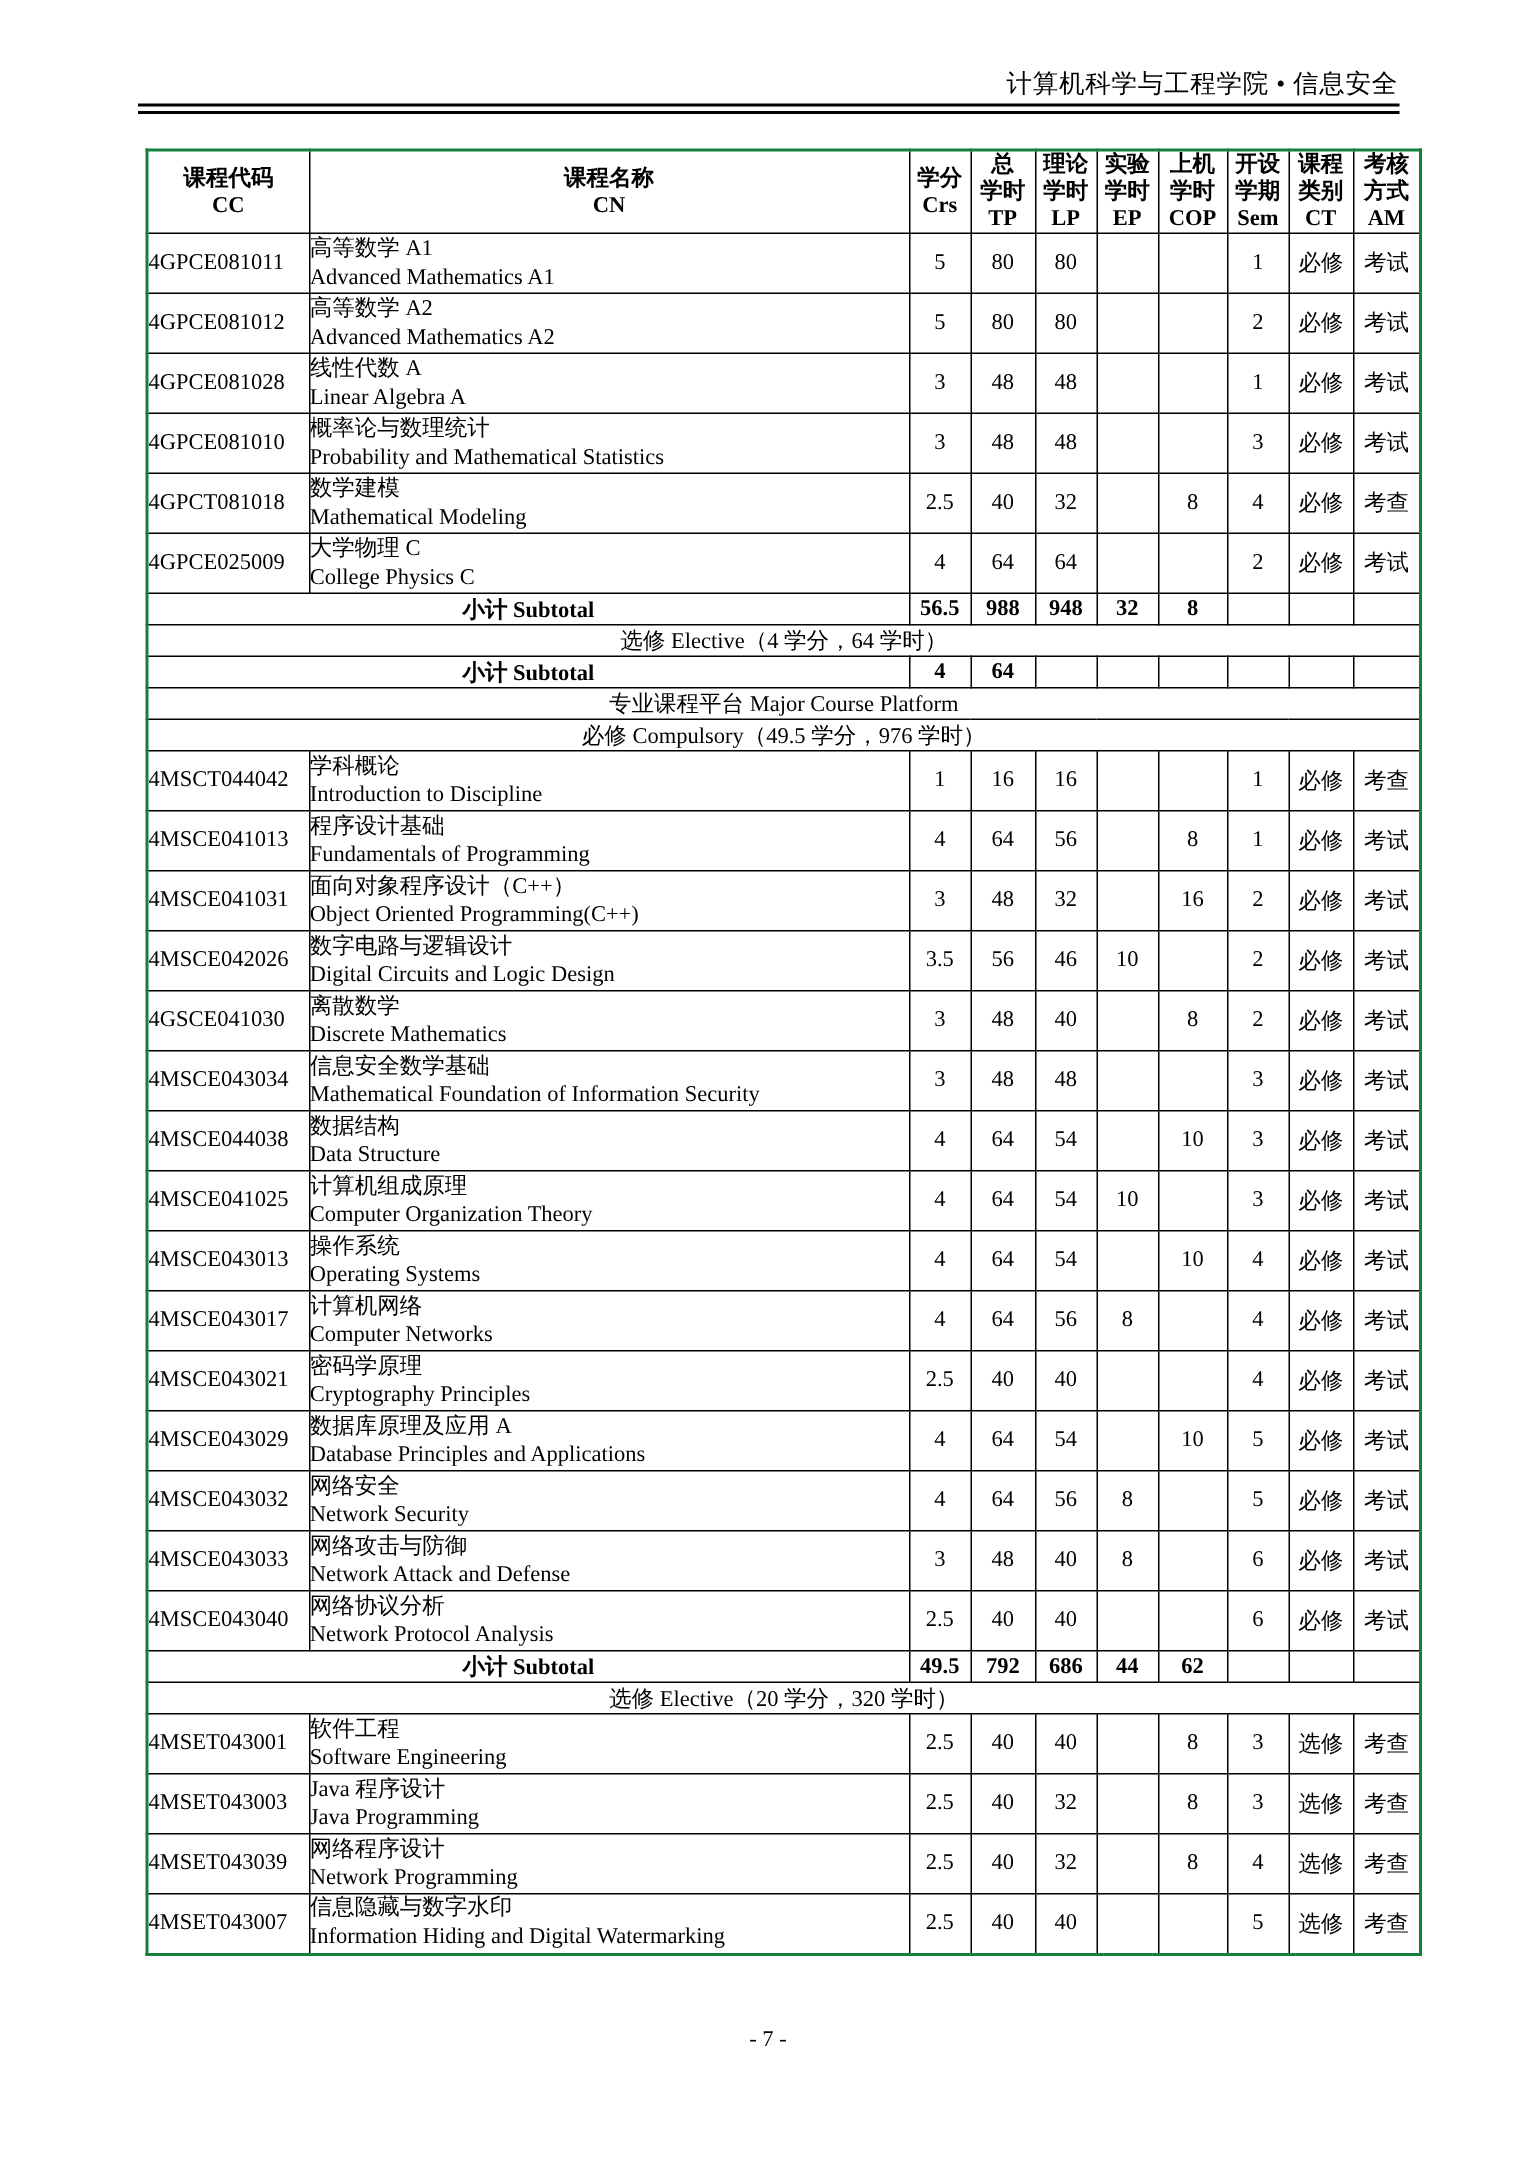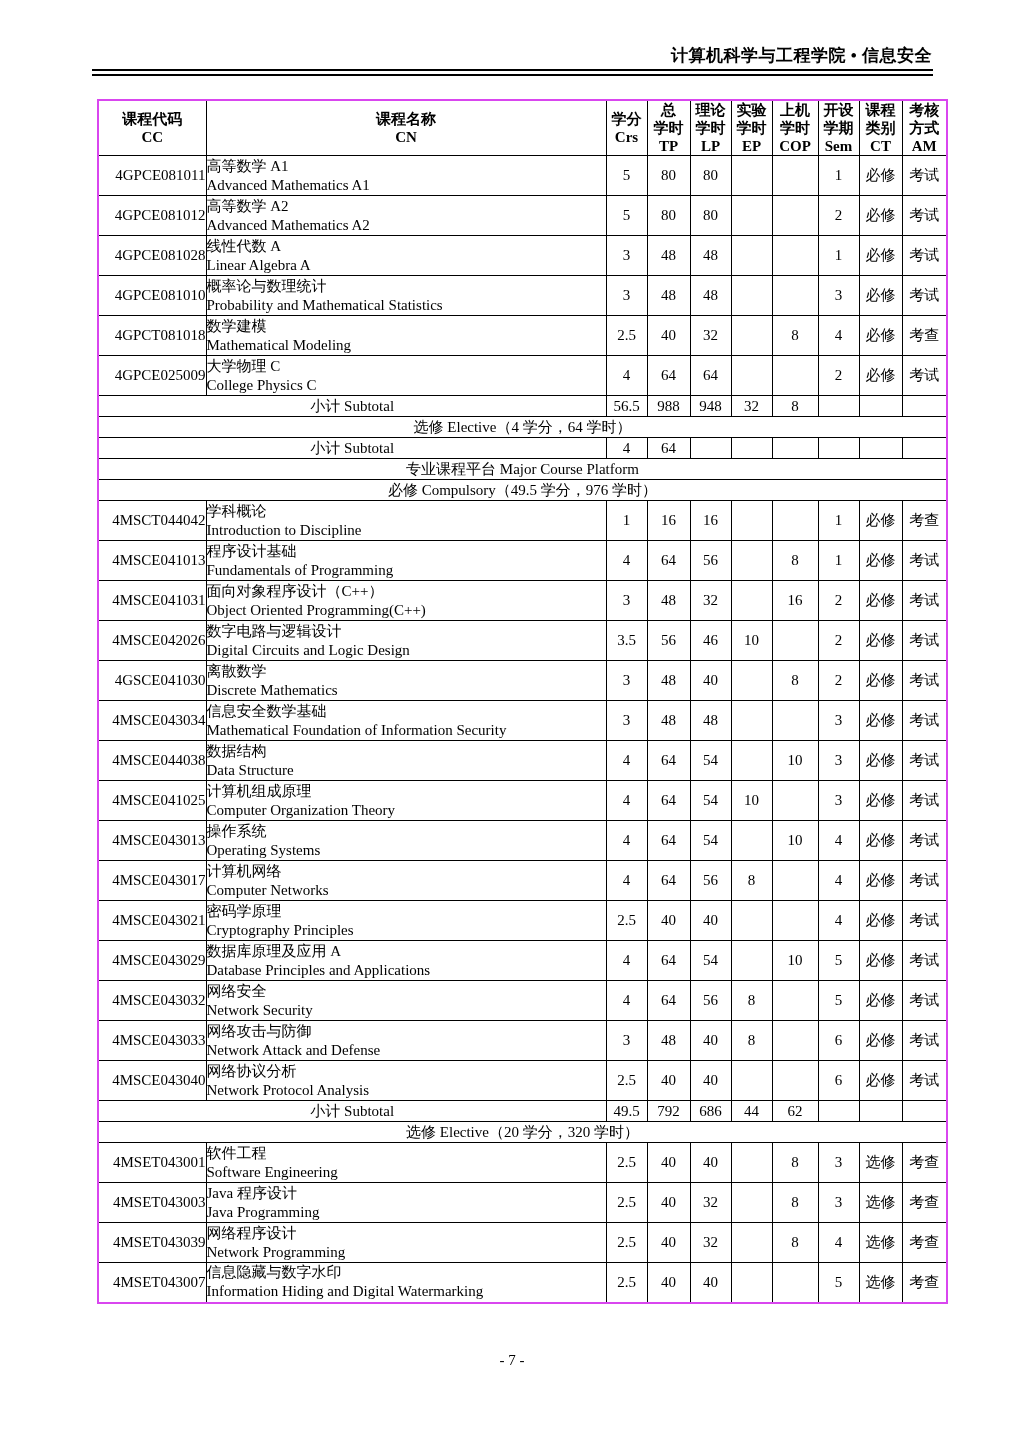--- a/index.html
+++ b/index.html
@@ -11,21 +11,21 @@
     font-family: "Liberation Serif", "DejaVu Serif", serif;
     position: relative;
     overflow: hidden;
   }
 
   .doc-header-title {
     position: absolute;
     top: 44px;
     right: 92px;
     font-size: 17px;
-    font-weight: bold;
+    font-weight: normal;
     letter-spacing: 0.5px;
     white-space: nowrap;
     margin-left: 36px;
   }
 
   .double-rule {
     position: absolute;
     left: 92px;
     right: 91px;
     top: 69px;
@@ -34,21 +34,21 @@
     border-bottom: 2px solid #000;
   }
 
   table.curriculum {
     position: absolute;
     left: 97px;
     top: 99px;
     width: 849px;
     border-collapse: collapse;
     table-layout: fixed;
-    border: 2px solid #d946ef;
+    border: 2px solid #15803d;
   }
   table.curriculum th, table.curriculum td {
     border: 1px solid #000;
     overflow: hidden;
     padding: 0;
   }
 
   thead th {
     font-weight: bold;
     font-size: 15px;
@@ -56,21 +56,21 @@
     text-align: center;
     vertical-align: middle;
     white-space: pre-line;
     height: 54px;
   }
 
   tr.row-course  { height: 40px; }
   tr.row-single  { height: 21px; }
 
   .cell-code {
-    text-align: right;
+    text-align: left;
     vertical-align: middle;
     font-size: 15px;
     white-space: nowrap;
   }
   .cell-name {
     text-align: left;
     vertical-align: middle;
     padding: 1px 2px 1px 3px;
   }
   .name-zh, .name-en {
@@ -78,21 +78,21 @@
     line-height: 19px;
     white-space: nowrap;
   }
   .cell-num {
     text-align: center;
     vertical-align: middle;
     font-size: 15px;
   }
 
   tr.row-subtotal td {
-    font-weight: normal;
+    font-weight: bold;
     font-size: 15px;
     text-align: center;
     vertical-align: middle;
   }
   tr.row-section td {
     font-weight: normal;
     font-size: 15px;
     text-align: center;
     vertical-align: middle;
   }

